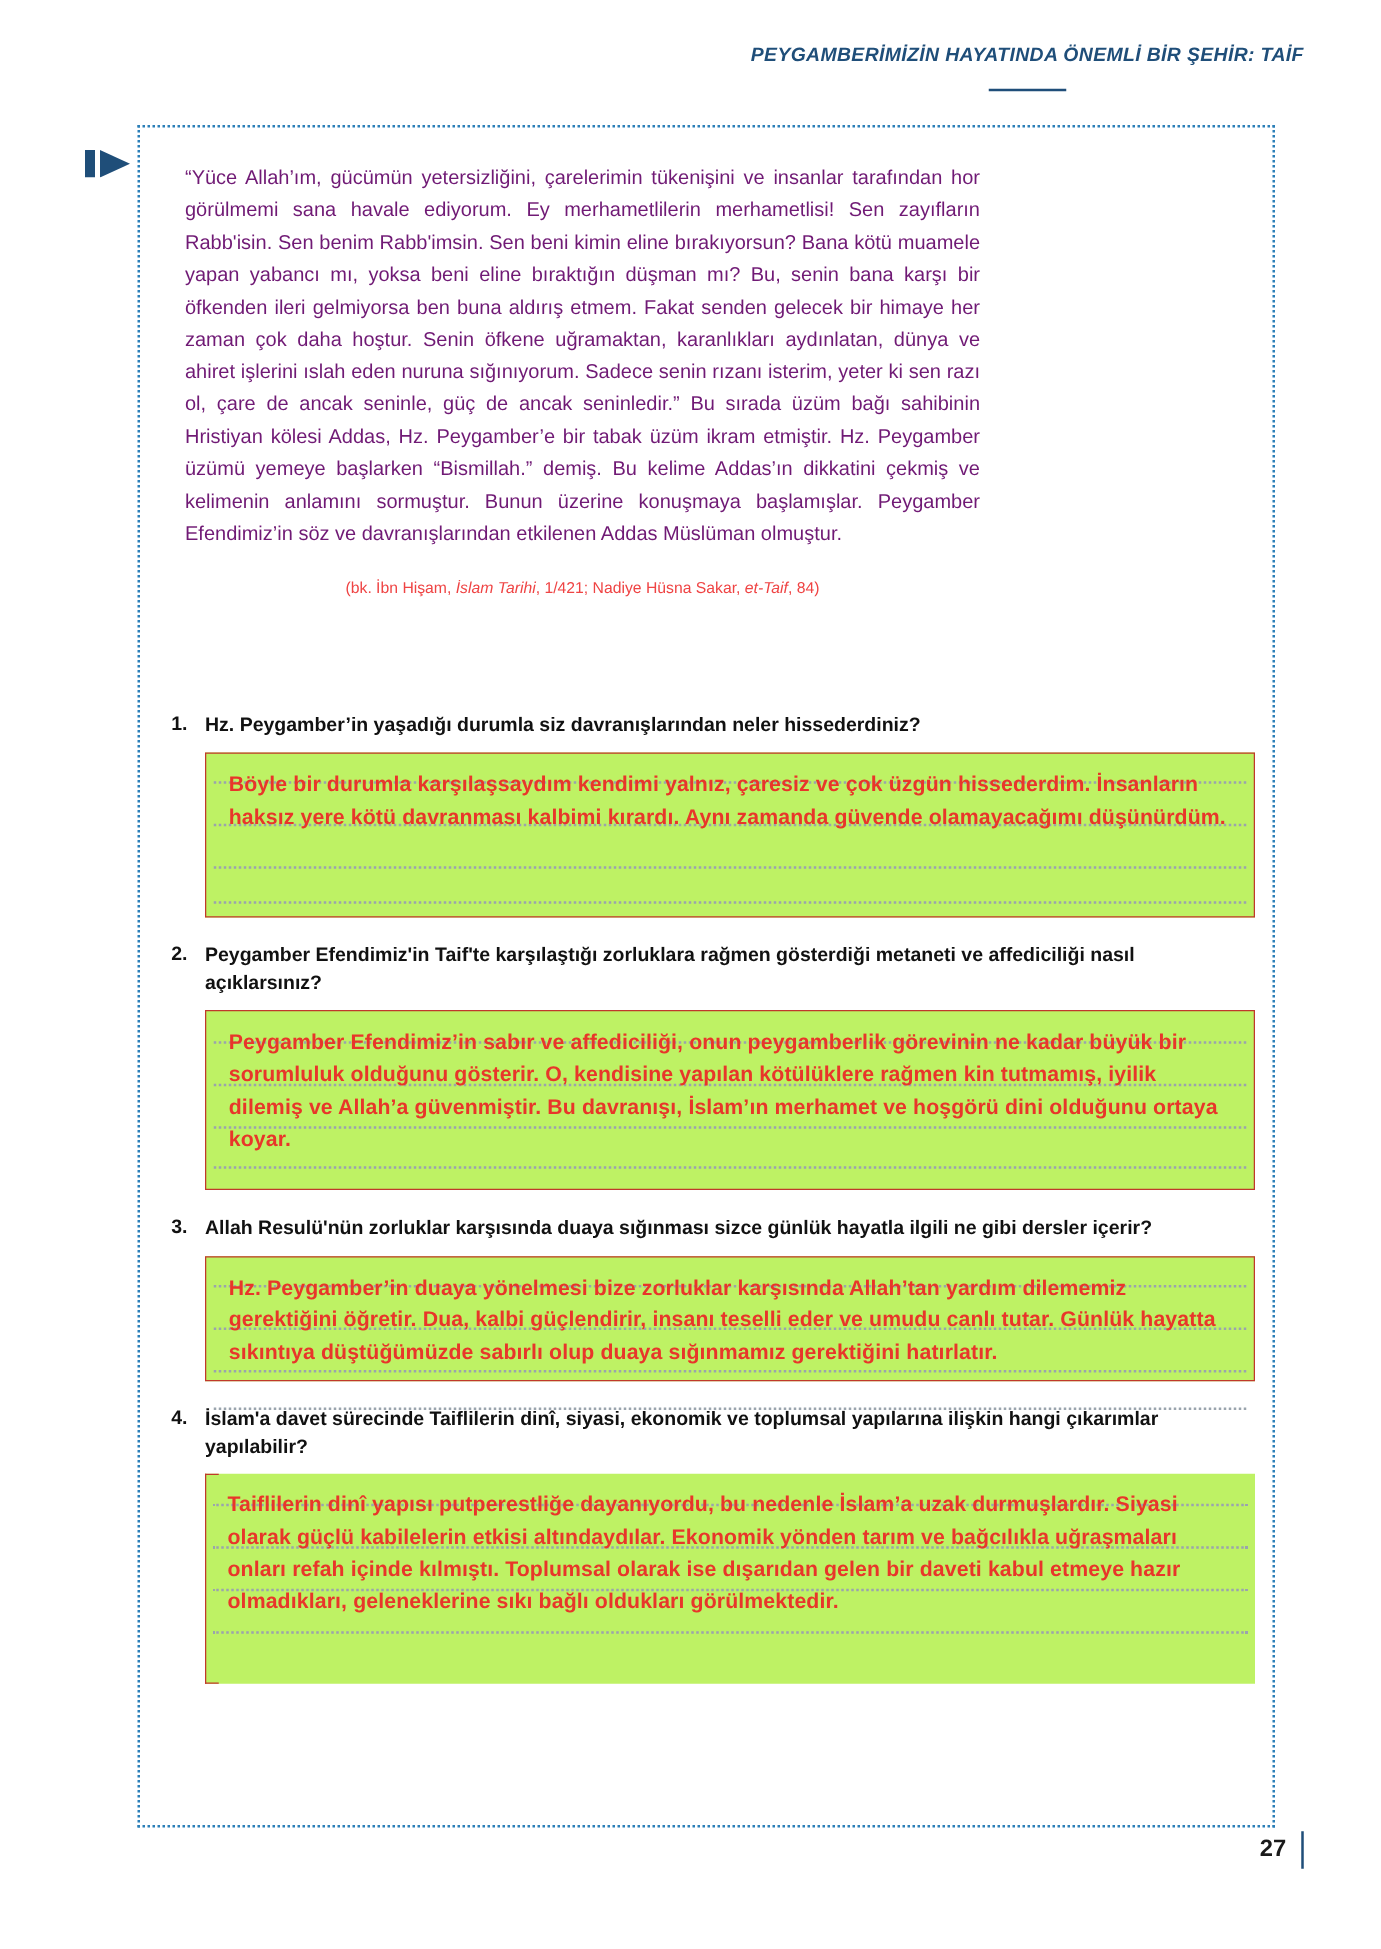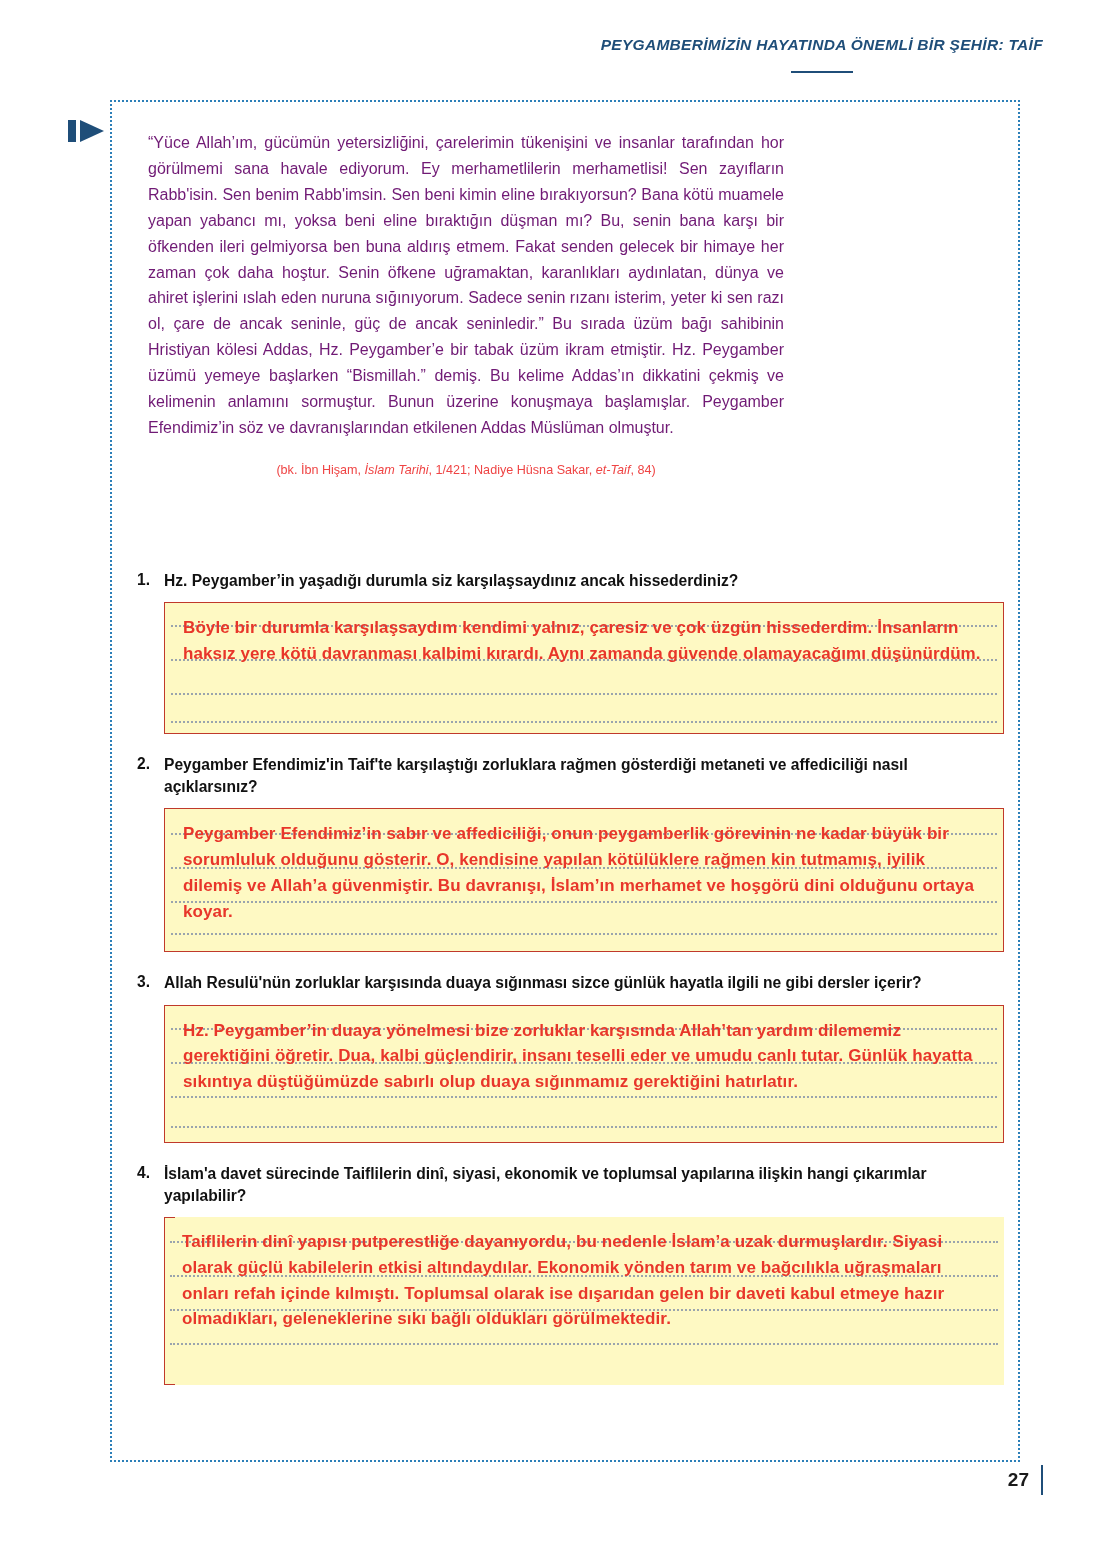--- a/index.html
+++ b/index.html
@@ -111,21 +111,21 @@
     color: #111;
     flex: 1;
   }
 
   .answer-box {
     position: relative;
     margin-left: 32px;
     border: 1.5px solid #c0392b;
     box-sizing: border-box;
     padding: 12px 16px 12px 18px;
-    background: #fef9c3;
+    background: #bef264;
   }
   .answer-lines {
     position: absolute;
     left: 6px;
     right: 6px;
     top: 0;
     bottom: 0;
     pointer-events: none;
   }
   .answer-lines span {
@@ -141,21 +141,21 @@
     font-weight: bold;
     line-height: 1.52;
     color: #e8362a;
     margin: 0;
     letter-spacing: 0.1px;
   }
 
   
   .box-1 { height: 132px; }
   .box-2 { height: 144px; }
-  .box-3 { height: 138px; }
+  .box-3 { height: 100px; }
   .box-4 { height: 168px; border: none; position: relative; }
   .box-4 .bracket-left {
     position: absolute;
     left: 0;
     top: 0;
     bottom: 0;
     width: 10px;
     border-left: 1.5px solid #c0392b;
     border-top: 1.5px solid #c0392b;
     border-bottom: 1.5px solid #c0392b;
@@ -200,21 +200,21 @@
   <div class="source-line">
     <span>(bk. İbn Hişam, </span><i>İslam Tarihi</i><span>, 1/421; Nadiye Hüsna Sakar, </span><i>et-Taif</i><span>, 84)</span>
   </div>
 </div>
 
 <div class="questions">
 
   <div class="q-item">
     <div class="q-head">
       <div class="q-num">1.</div>
-      <div class="q-text">Hz. Peygamber’in yaşadığı durumla siz karşılaşsaydınız ancak hissederdiniz?</div>
+      <div class="q-text">Hz. Peygamber’in yaşadığı durumla siz davranışlarından neler hissederdiniz?</div>
     </div>
     <div class="answer-box box-1">
       <div class="answer-lines">
         <span style="top:22px"></span>
           <span style="top:56px"></span>
           <span style="top:90px"></span>
           <span style="top:118px"></span>
       </div>
       <p class="answer-text">Böyle bir durumla karşılaşsaydım kendimi yalnız, çaresiz ve çok üzgün hissederdim. İnsanların haksız yere kötü davranması kalbimi kırardı. Aynı zamanda güvende olamayacağımı düşünürdüm.</p>
     </div>

